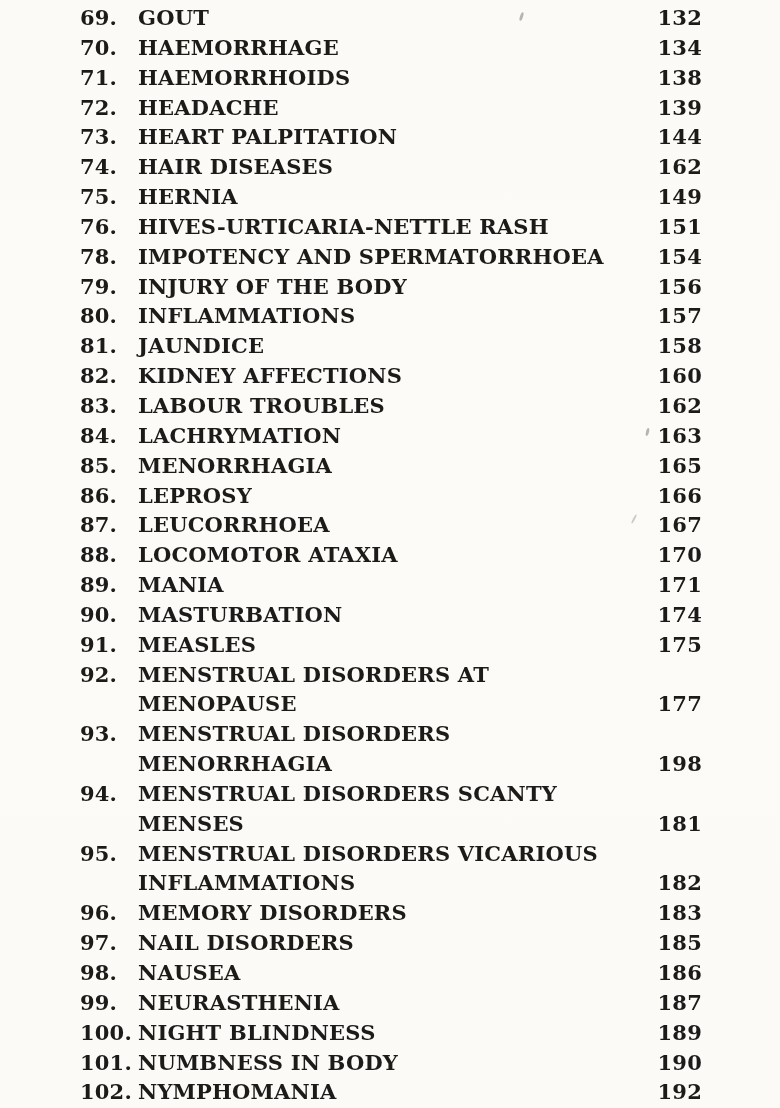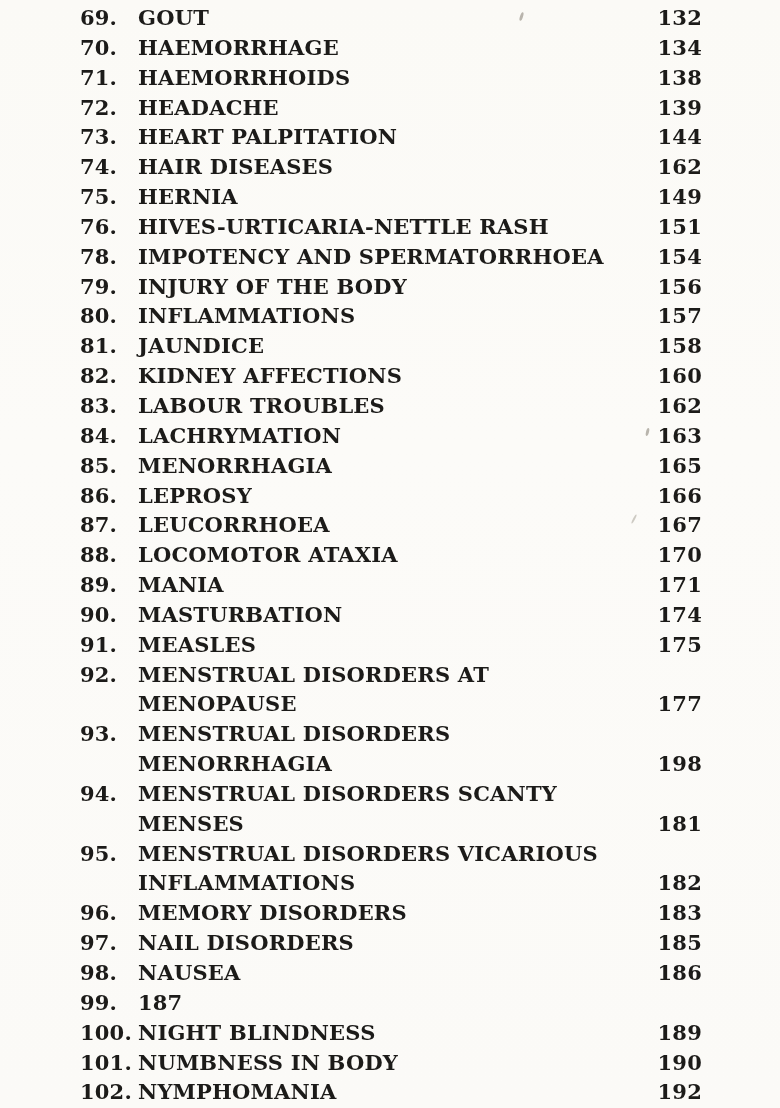--- a/index.html
+++ b/index.html
@@ -210,20 +210,21 @@
     <span class="title">NAIL DISORDERS</span>
     <span class="pageno">185</span>
   </div>
       <div class="row">
     <span class="num">98.</span>
     <span class="title">NAUSEA</span>
     <span class="pageno">186</span>
   </div>
       <div class="row">
     <span class="num">99.</span>
+    <span class="title">NEURASTHENIA</span>
     <span class="pageno">187</span>
   </div>
       <div class="row">
     <span class="num">100.</span>
     <span class="title">NIGHT BLINDNESS</span>
     <span class="pageno">189</span>
   </div>
       <div class="row">
     <span class="num">101.</span>
     <span class="title">NUMBNESS IN BODY</span>

